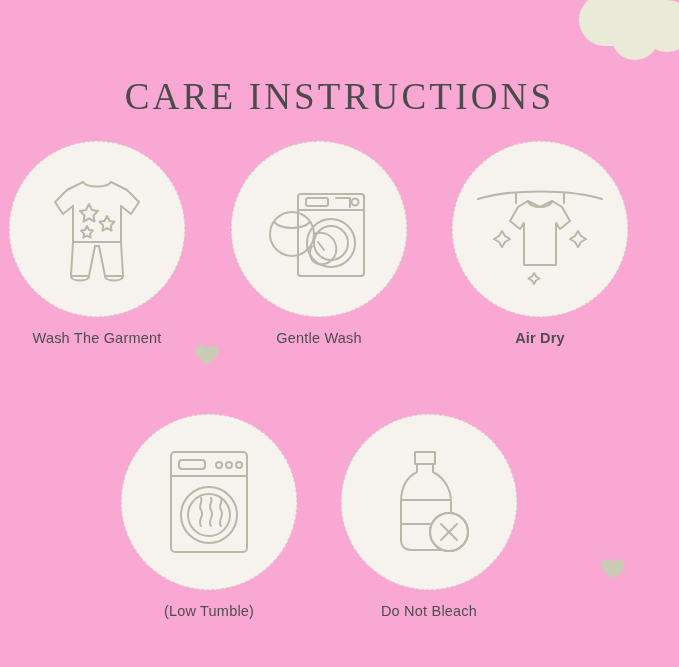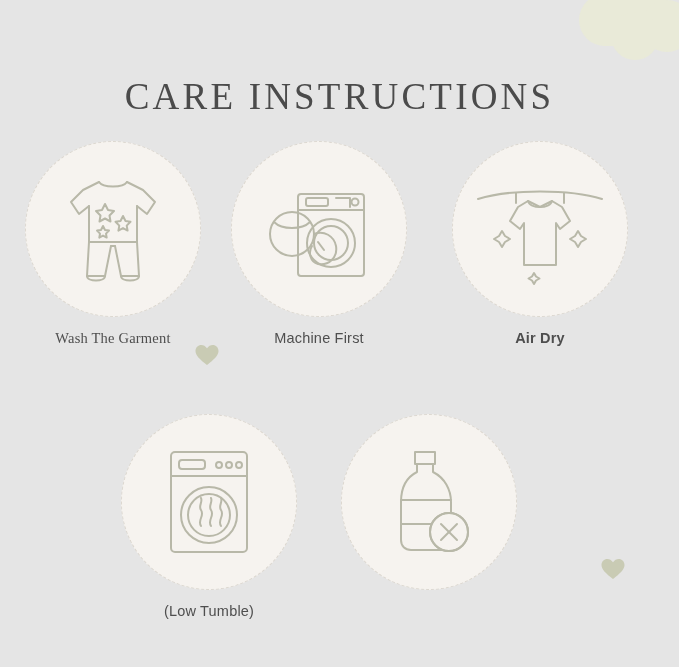--- a/index.html
+++ b/index.html
@@ -11,21 +11,21 @@
     height: 667px;
     background: #ffffff;
     font-family: "Liberation Sans", sans-serif;
     overflow: hidden;
     position: relative;
   }
   .page {
     position: relative;
     width: 679px;
     height: 667px;
-    background: #e5e5e5;
+    background: #f9a8d4;
     overflow: hidden;
   }
 
   
   .cloud {
     position: absolute;
     top: -14px;
     right: -6px;
     width: 110px;
     height: 78px;
@@ -74,21 +74,21 @@
   .bubble svg { display: block; }
   .caption {
     margin-top: 12px;
     font-size: 14.5px;
     line-height: 19px;
     color: #4e4e4e;
     letter-spacing: 0.2px;
   }
 
   
-  .item-1 { left: 25px;   top: 141px; font-family: Liberation Serif, serif; }
+  .item-1 { left: 9px;   top: 141px; }
   .item-2 { left: 231px; top: 141px; }
   .item-3 { left: 452px; top: 141px; font-weight: bold; }
   
   .item-4 { left: 121px; top: 414px; }
   .item-5 { left: 341px; top: 414px; }
 
   .icon-stroke {
     fill: none;
     stroke: #b8b8a8;
     stroke-width: 2;
@@ -170,21 +170,21 @@
 
           <circle cx="38" cy="70" r="22"></circle>
           <path d="M20 58 C28 66 48 66 56 58"></path>
 
           <path d="M60 70 C70 66 80 72 82 82 C84 94 74 102 64 100 C56 98 54 88 58 82"></path>
           <path d="M64 78 L70 86"></path>
         </g>
       </svg>
     </div>
     <div class="caption">
-      <div>Machine First</div>
+      <div>Gentle Wash</div>
     </div>
   </div>
 
   <div class="item item-3">
     <div class="bubble">
       <svg width="140" height="120" viewBox="0 0 140 120">
         <g class="icon-stroke">
 
           <path d="M8 30 C40 20 100 20 132 30"></path>
 
@@ -241,15 +241,19 @@
           <path d="M32 60 L82 60"></path>
           <path d="M32 84 L82 84"></path>
 
           <circle cx="80" cy="92" r="19" fill="#f6f3ef"></circle>
           <circle cx="80" cy="92" r="19"></circle>
           <path d="M72 84 L88 100"></path>
           <path d="M88 84 L72 100"></path>
         </g>
       </svg>
     </div>
+    <div class="caption">
+      <div>Do Not Bleach</div>
+      <div></div>
+    </div>
   </div>
 
 </div>
 
 </body></html>

